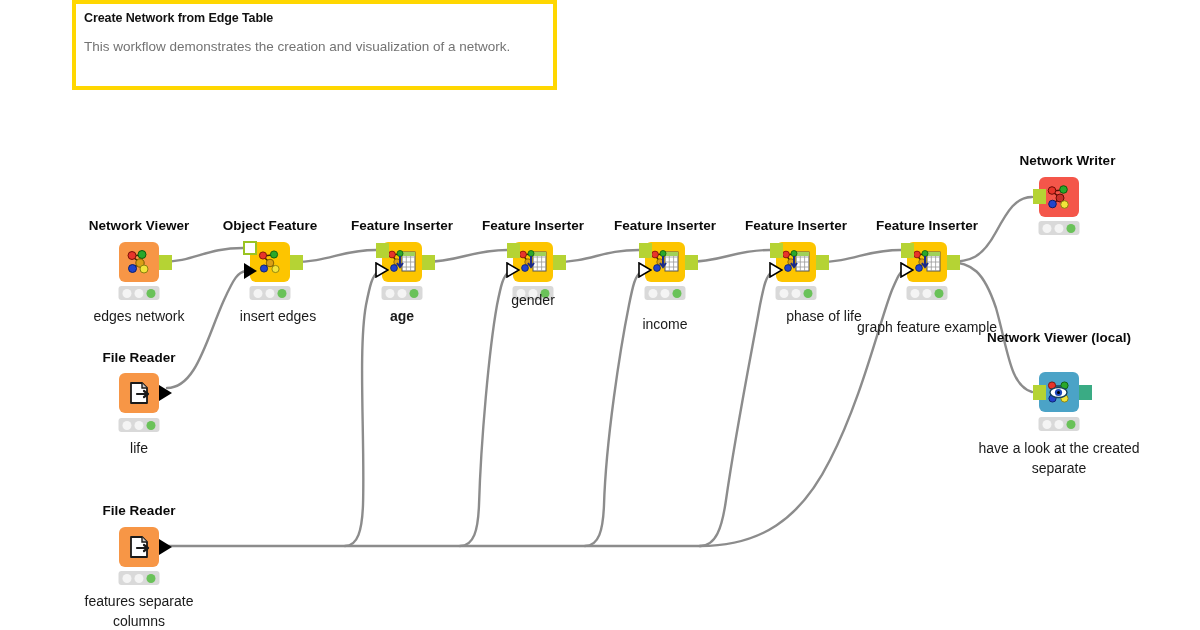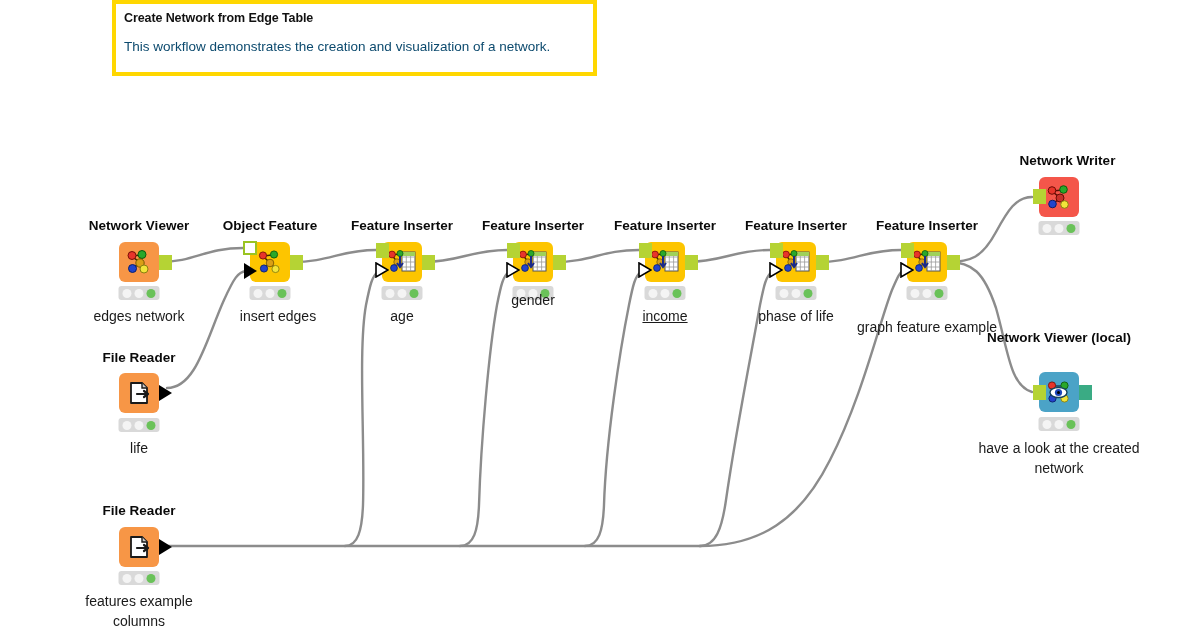--- a/index.html
+++ b/index.html
@@ -34,21 +34,21 @@
     font-size: 12.5px;
     font-weight: bold;
     color: #111111;
     line-height: 16px;
     margin: 0 0 12px 0;
     letter-spacing: -0.1px;
   }
   .note-body {
     font-size: 13.5px;
     font-weight: normal;
-    color: #0c4a6e;
+    color: #737373;
     line-height: 17px;
     margin: 0;
   }
   
   #edges {
     position: absolute;
     left: 0; top: 0;
     width: 1200px;
     height: 630px;
     pointer-events: none;
@@ -140,21 +140,21 @@
   .tri-outline {
     position: absolute;
     width: 14px; height: 16px;
   }
 </style>
 </head>
 <body>
 
 <div id="canvas">
 
-  <div class="note" style="left:72px; top:0px; width:485px; height:76px;margin-left:40px;">
+  <div class="note" style="left:72px; top:0px; width:485px; height:90px;">
     <div class="note-title">Create Network from Edge Table</div>
     <div class="note-body">This workflow demonstrates the creation and visualization of a network.</div>
   </div>
 
   <svg id="edges" viewBox="0 0 1200 630" xmlns="http://www.w3.org/2000/svg">
     <g fill="none" stroke="#8c8c8c" stroke-width="2.4" stroke-linecap="round">
 
       <path d="M 160,262 C 195,262 205,248 243,248"></path>
 
       <path d="M 167,388 C 196,388 206,340 224,300 C 234,278 238,272 246,271"></path>
@@ -269,21 +269,21 @@
     <div class="port port-rect" style="left:-26px; top:243px;"></div>
     <div class="port port-rect" style="left:20px; top:255px;"></div>
     <svg class="tri-outline" style="left:-27px; top:262px;" viewBox="0 0 14 16">
       <polygon points="1,1 13,8 1,15" fill="#ffffff" stroke="#000000" stroke-width="1.6"></polygon>
     </svg>
     <div class="status" style="top:286px;">
       <span class="lamp"></span>
       <span class="lamp"></span>
       <span class="lamp on"></span>
     </div>
-    <div class="node-label" style="top:306px;">age</div>
+    <div class="node-label" style="top:306px;font-weight:bold;">age</div>
   </div>
 
   <div class="node" style="left:533px; top:0px;">
     <div class="node-title" style="top:218px;">Feature Inserter</div>
     <div class="node-icon" style="top:242px; background:#FDC500;">
       <svg class="icon-art" viewBox="0 0 40 40">
         <rect x="20" y="10" width="13" height="19" fill="#ffffff" stroke="#555" stroke-width="1"></rect>
         <g stroke="#999" stroke-width="0.8">
           <line x1="20" y1="15" x2="33" y2="15"></line>
             <line x1="20" y1="20" x2="33" y2="20"></line>
@@ -343,21 +343,21 @@
     <div class="port port-rect" style="left:-26px; top:243px;"></div>
     <div class="port port-rect" style="left:20px; top:255px;"></div>
     <svg class="tri-outline" style="left:-27px; top:262px;" viewBox="0 0 14 16">
       <polygon points="1,1 13,8 1,15" fill="#ffffff" stroke="#000000" stroke-width="1.6"></polygon>
     </svg>
     <div class="status" style="top:286px;">
       <span class="lamp"></span>
       <span class="lamp"></span>
       <span class="lamp on"></span>
     </div>
-    <div class="node-label" style="top:306px;text-decoration:underline;">income</div>
+    <div class="node-label" style="top:314px;">income</div>
   </div>
 
   <div class="node" style="left:796px; top:0px;">
     <div class="node-title" style="top:218px;">Feature Inserter</div>
     <div class="node-icon" style="top:242px; background:#FDC500;">
       <svg class="icon-art" viewBox="0 0 40 40">
         <rect x="20" y="10" width="13" height="19" fill="#ffffff" stroke="#555" stroke-width="1"></rect>
         <g stroke="#999" stroke-width="0.8">
           <line x1="20" y1="15" x2="33" y2="15"></line>
             <line x1="20" y1="20" x2="33" y2="20"></line>
@@ -380,21 +380,21 @@
     <div class="port port-rect" style="left:-26px; top:243px;"></div>
     <div class="port port-rect" style="left:20px; top:255px;"></div>
     <svg class="tri-outline" style="left:-27px; top:262px;" viewBox="0 0 14 16">
       <polygon points="1,1 13,8 1,15" fill="#ffffff" stroke="#000000" stroke-width="1.6"></polygon>
     </svg>
     <div class="status" style="top:286px;">
       <span class="lamp"></span>
       <span class="lamp"></span>
       <span class="lamp on"></span>
     </div>
-    <div class="node-label" style="top:306px;">phase of life</div>
+    <div class="node-label" style="top:306px;margin-left:28px;">phase of life</div>
   </div>
 
   <div class="node" style="left:927px; top:0px;">
     <div class="node-title" style="top:218px;">Feature Inserter</div>
     <div class="node-icon" style="top:242px; background:#FDC500;">
       <svg class="icon-art" viewBox="0 0 40 40">
         <rect x="20" y="10" width="13" height="19" fill="#ffffff" stroke="#555" stroke-width="1"></rect>
         <g stroke="#999" stroke-width="0.8">
           <line x1="20" y1="15" x2="33" y2="15"></line>
             <line x1="20" y1="20" x2="33" y2="20"></line>
@@ -453,21 +453,21 @@
         <path d="M 23,10 L 23,15 L 28,15" fill="#cccccc" stroke="#1a1a1a" stroke-width="1.4"></path>
         <path d="M 18,21 L 28,21 M 25,18 L 29,21 L 25,24" stroke="#1a1a1a" stroke-width="2.2" fill="none" stroke-linecap="round" stroke-linejoin="round"></path>
       </svg>
     </div>
     <div class="port port-tri" style="left:20px; top:539px;"></div>
     <div class="status" style="top:571px;">
       <span class="lamp"></span>
       <span class="lamp"></span>
       <span class="lamp on"></span>
     </div>
-    <div class="node-label wrap" style="top:591px;">features example columns</div>
+    <div class="node-label wrap" style="top:591px;">features separate columns</div>
   </div>
 
   <div class="node" style="left:1059px; top:0px;">
     <div class="node-title" style="top:153px;padding-left:17px;">Network Writer</div>
     <div class="node-icon" style="top:177px; background:#F4564A;">
       <svg class="icon-art" viewBox="0 0 40 40">
         <g stroke="#5a0d06" stroke-width="1.6">
           <line x1="13" y1="14" x2="24" y2="13"></line>
           <line x1="13" y1="14" x2="21" y2="21"></line>
           <line x1="21" y1="21" x2="14" y2="27"></line>
@@ -506,16 +506,16 @@
         <circle cx="19.5" cy="20.5" r="1.5" fill="#000000"></circle>
       </svg>
     </div>
     <div class="port port-rect" style="left:-26px; top:385px;"></div>
     <div class="port port-rect teal" style="left:20px; top:385px;"></div>
     <div class="status" style="top:417px;">
       <span class="lamp"></span>
       <span class="lamp"></span>
       <span class="lamp on"></span>
     </div>
-    <div class="node-label wrap" style="top:438px; width:190px;">have a look at the created network</div>
+    <div class="node-label wrap" style="top:438px; width:190px;">have a look at the created separate</div>
   </div>
 
 </div>
 
 </body></html>

